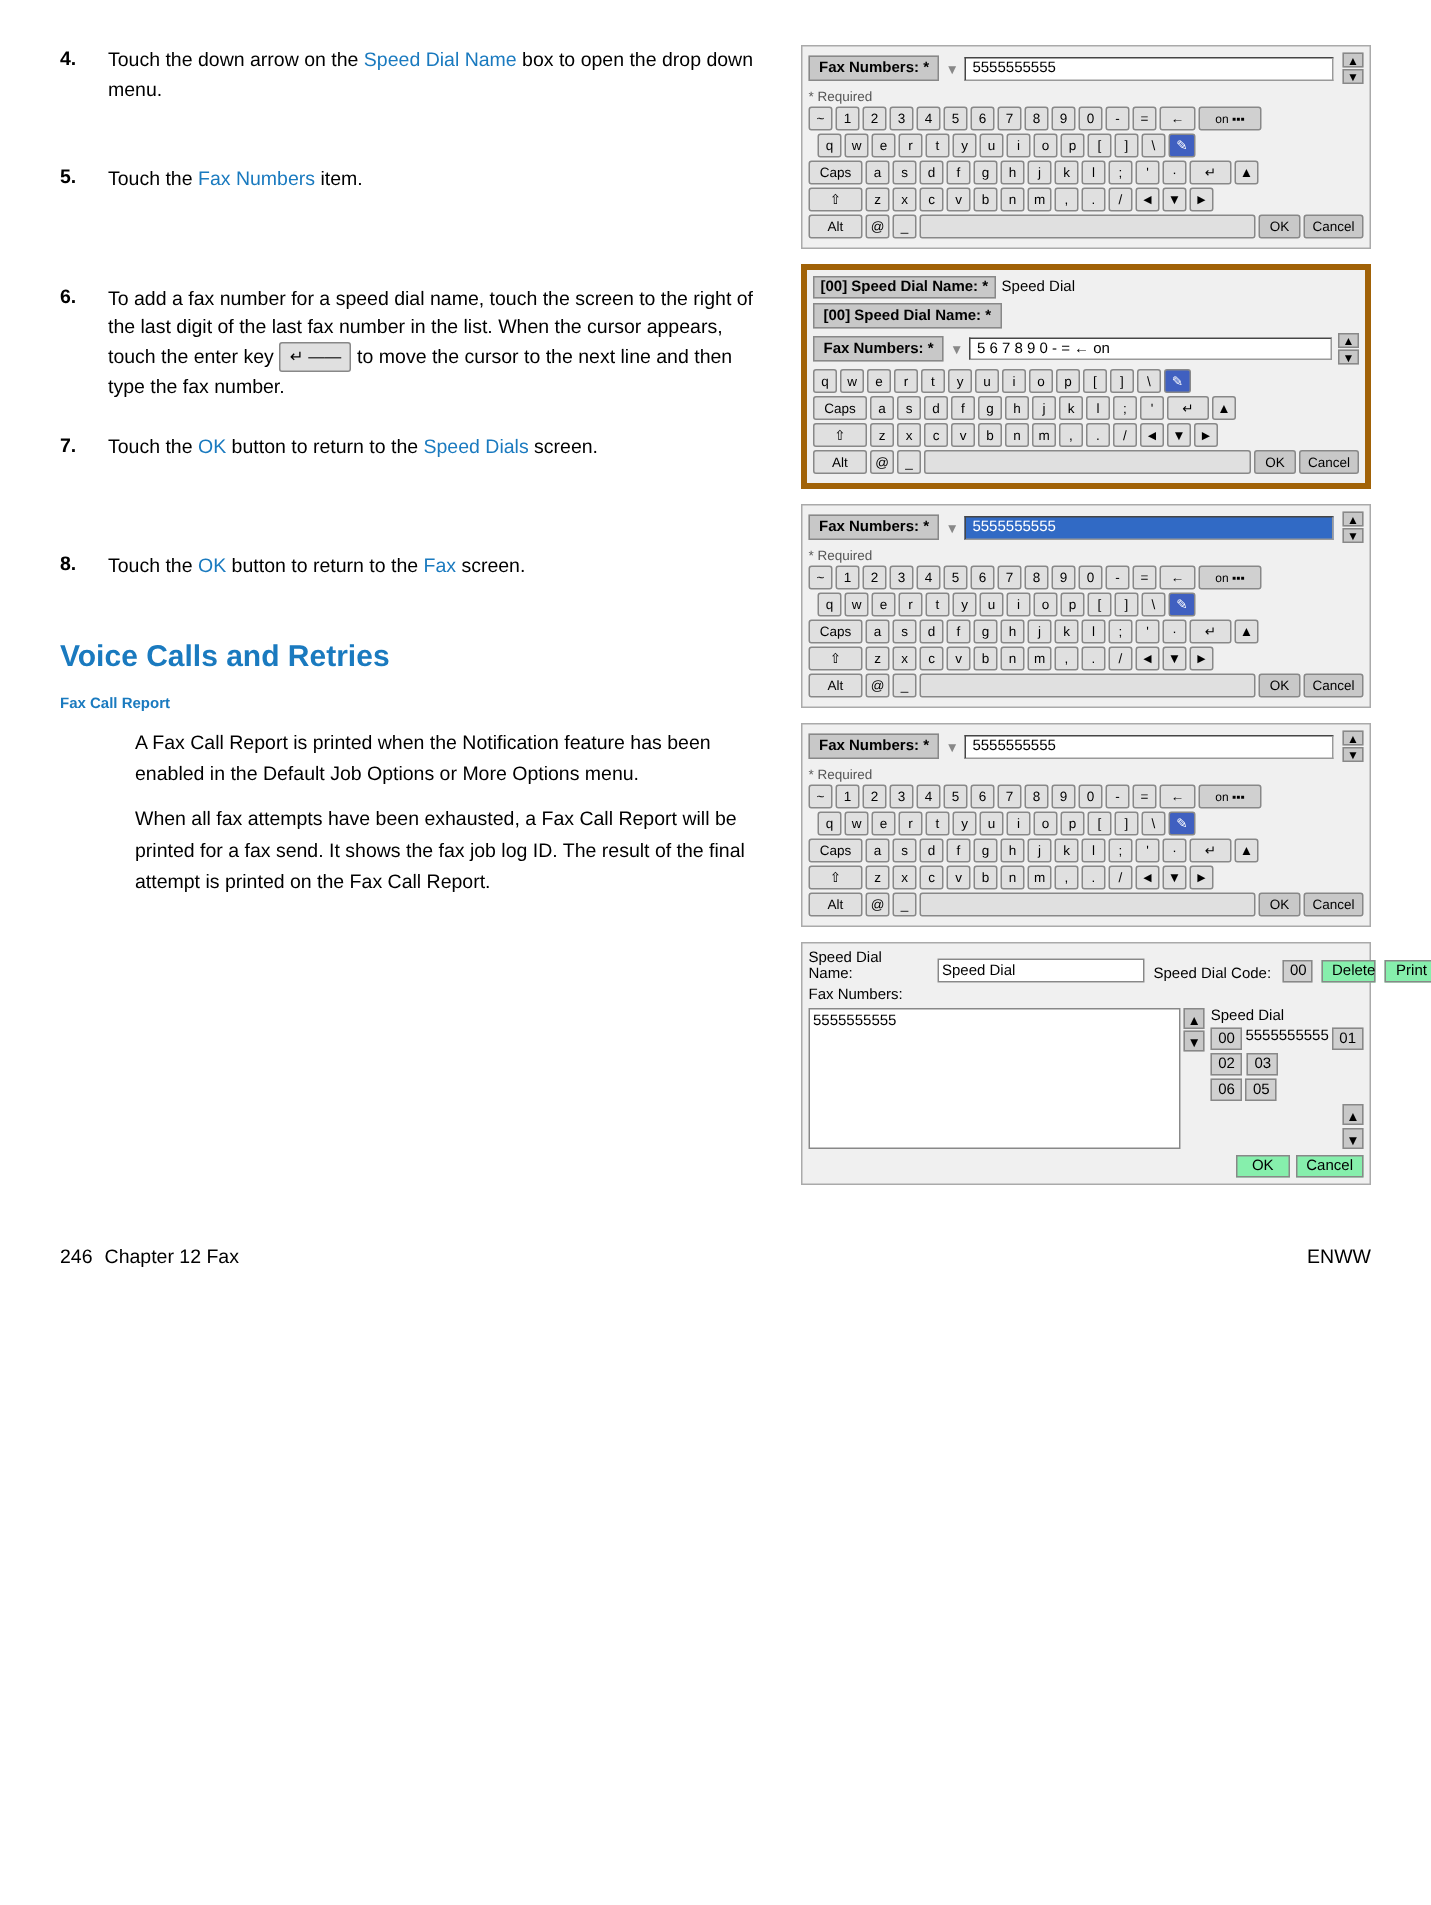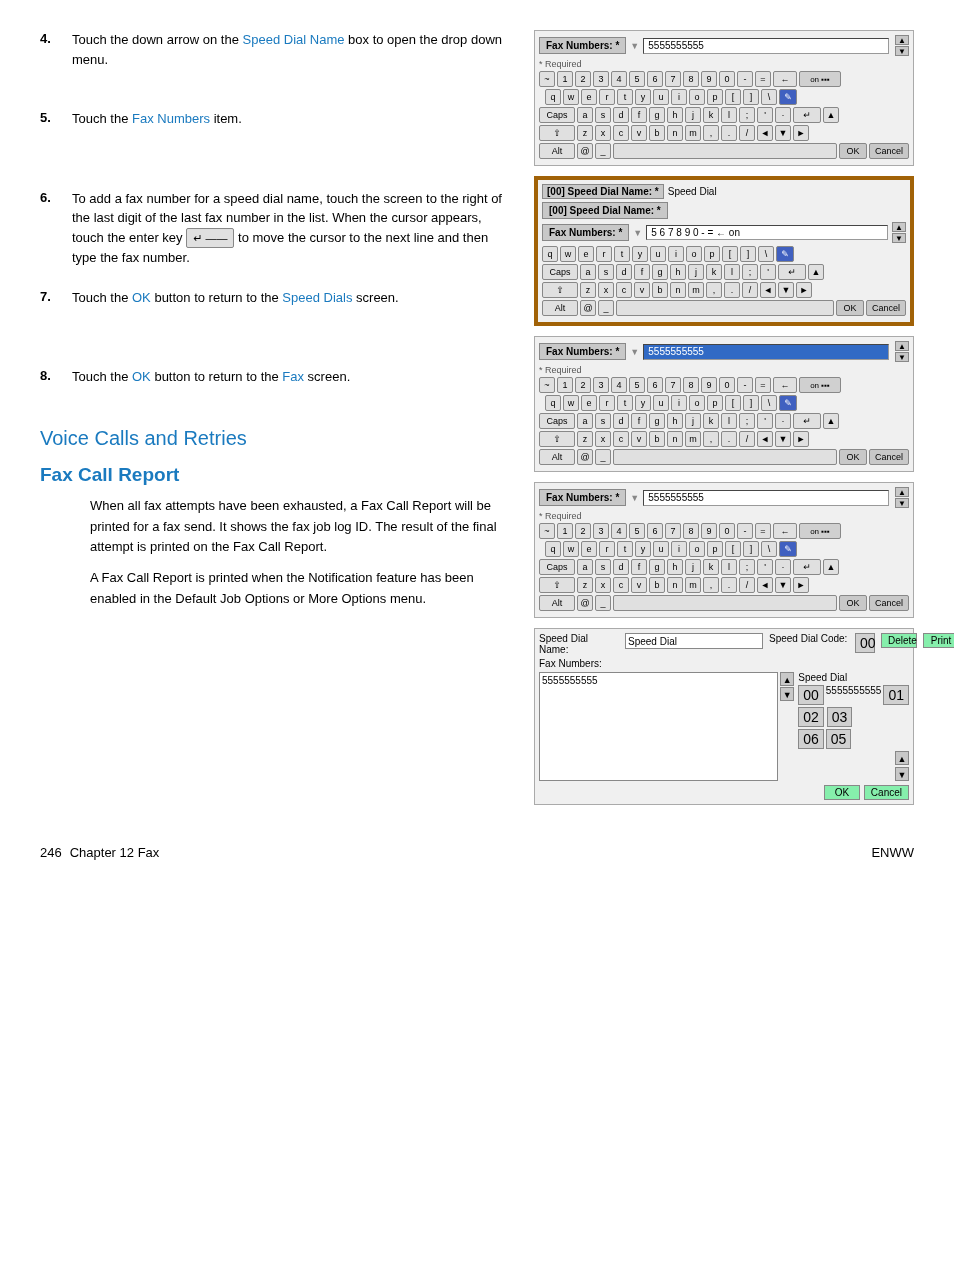--- a/index.html
+++ b/index.html
@@ -207,21 +207,21 @@
       align-items: center;
       justify-content: center;
       font-size: 10px;
       font-weight: bold;
     }
 
     .fax-speed-panel .row {
       display: flex;
       gap: 6px;
       margin-bottom: 3px;
-      align-items: flex-start;
+      align-items: flex-end;
     }
 
     .fax-speed-panel label {
       font-size: 10px;
       min-width: 80px;
     }
 
     .fax-speed-panel input[type=text] {
       background: #fff;
       border: 1px solid #888;
@@ -236,21 +236,21 @@
       border: 1px solid #888;
       font-size: 10px;
       padding: 1px 6px;
       cursor: pointer;
       min-width: 36px;
     }
 
     .fax-speed-panel .number-box {
       background: #d0d0d0;
       border: 1px solid #888;
-      font-size: 14px;
+      font-size: 10px;
       padding: 1px 4px;
       min-width: 20px;
       text-align: center;
     }
 
     .fax-speed-panel .fax-numbers-list {
       background: #fff;
       border: 1px solid #888;
       min-height: 50px;
       font-size: 10px;
@@ -301,27 +301,27 @@
     }
 
     
     .section-divider {
       margin-top: 30px;
       padding-top: 10px;
     }
 
     .section-heading {
       font-size: 20px;
-      font-weight: normal;
+      font-weight: bold;
       color: #1a7abf;
       margin-bottom: 14px;
     }
 
     .sub-heading {
-      font-size: 19px;
+      font-size: 10px;
       font-weight: bold;
       color: #1a7abf;
       margin-bottom: 10px;
     }
 
     .body-text {
       font-size: 13px;
       line-height: 1.6;
       margin-bottom: 10px;
       margin-left: 50px;
@@ -384,22 +384,22 @@
     <div class="step" style="margin-top:60px;">
       <div class="step-number">8.</div>
       <div class="step-text">
         Touch the <a class="link-blue">OK</a> button to return to the <a class="link-blue">Fax</a> screen.
       </div>
     </div>
 
     <div class="section-divider">
       <div class="section-heading">Voice Calls and Retries</div>
       <div class="sub-heading">Fax Call Report</div>
+      <div class="body-text">A Fax Call Report is printed when the Notification feature has been enabled in the Default Job Options or More Options menu.</div>
       <div class="body-text">When all fax attempts have been exhausted, a Fax Call Report will be printed for a fax send. It shows the fax job log ID. The result of the final attempt is printed on the Fax Call Report.</div>
-      <div class="body-text">A Fax Call Report is printed when the Notification feature has been enabled in the Default Job Options or More Options menu.</div>
     </div>
 
   </div>
 
   <div class="right-column">
 
     <div class="kb-panel">
       <div class="top-bar">
         <span class="fax-label">Fax Numbers: *</span>
         <span style="font-size:9px;color:#888;">▼</span>

